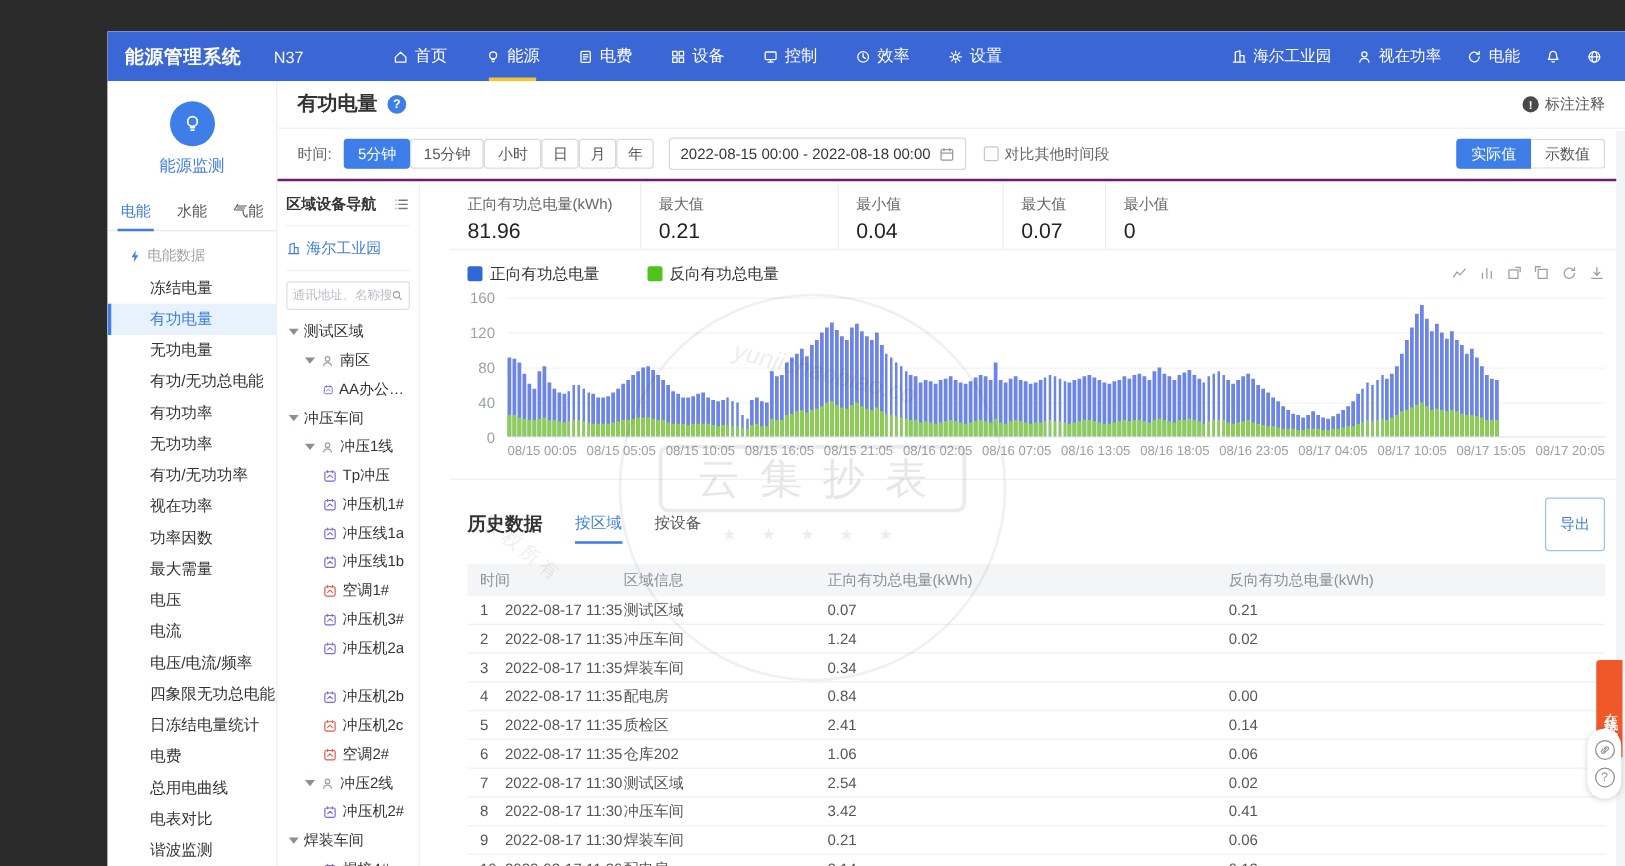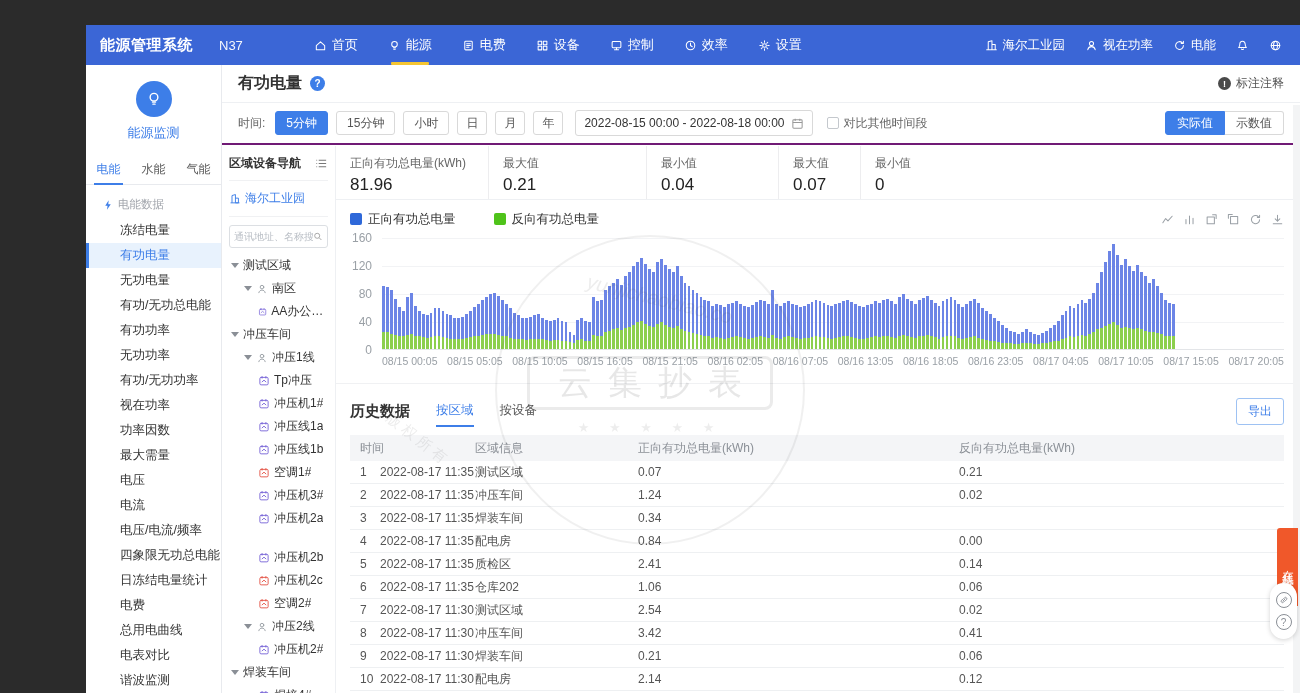--- a/index.html
+++ b/index.html
@@ -47,21 +47,21 @@
   .gbtn.active { background:#3d7ee8; border-color:#3d7ee8; color:#fff; }
   .date-box { display:flex; align-items:center; gap:6px; border:1px solid #d9d9d9; border-radius:3px; height:26px; padding:0 8px; font-size:12px; color:#333; margin-left:4px; cursor:pointer; }
   .cmp { display:flex; align-items:center; gap:5px; font-size:12px; color:#666; margin-left:6px; cursor:pointer; }
   .cmp .cb { width:12px; height:12px; border:1px solid #c4c8cd; border-radius:2px; background:#fff; }
   .mode-group { margin-left:auto; display:flex; }
   .mode-btn { font-size:12px; padding:5px 11px; border:1px solid #d9d9d9; background:#fff; color:#555; cursor:pointer; line-height:1; }
   .mode-btn:first-child { border-radius:3px 0 0 3px; }
   .mode-btn:last-child { border-radius:0 3px 3px 0; border-left:none; }
   .mode-btn.active { background:#3d7ee8; border-color:#3d7ee8; color:#fff; }
 
-  .content-row { position:absolute; top:81px; left:0; right:0; bottom:0; display:flex; }
+  .content-row { position:absolute; top:81px; left:0; right:0; bottom:0; display:flex;gap:24px; }
 
   
   .tree { width:114px; border-right:1px solid #eef0f3; padding:9px 7px; overflow:hidden; flex-shrink:0; }
   .tree-head { display:flex; align-items:center; justify-content:space-between; font-size:12px; font-weight:bold; color:#333; padding-bottom:8px; border-bottom:1px solid #f0f1f3; }
   .tree-root { display:flex; align-items:center; gap:4px; color:#3d7ee8; font-size:12px; padding:9px 0; border-bottom:1px solid #f0f1f3; cursor:pointer; }
   .tree-search { display:flex; align-items:center; border:1px solid #dcdfe3; border-radius:3px; height:23px; margin:8px 0 6px; padding:0 4px; }
   .tree-search input { border:none; outline:none; width:100%; font-size:10px; color:#333; font-family:inherit; }
   .tree-search input::placeholder { color:#b9bec5; }
   .tnode { display:flex; align-items:center; gap:4px; height:23px; font-size:12px; color:#333; cursor:pointer; white-space:nowrap; overflow:hidden; }
   .tnode .lbl { overflow:hidden; text-overflow:ellipsis; }
@@ -90,21 +90,21 @@
   .bar { position:absolute; bottom:0; }
   .xlabels { margin-left:32px; display:flex; justify-content:space-between; font-size:10.5px; color:#9aa0a6; margin-top:5px; }
 
   
   .hist { padding:14px 16px 0 14px; }
   .hist-head { display:flex; align-items:center; }
   .hist-title { font-size:15px; font-weight:bold; color:#333; }
   .hist-tabs { display:flex; gap:26px; margin-left:26px; }
   .htab { font-size:12.5px; color:#555; padding-bottom:6px; cursor:pointer; position:relative; top:3px; }
   .htab.active { color:#3d7ee8; border-bottom:2px solid #3d7ee8; }
-  .export-btn { margin-left:auto; font-size:12px; color:#3d7ee8; border:1px solid #9ec2f3; background:#fff; border-radius:3px; padding:4px 11px; cursor:pointer; }
+  .export-btn { margin-left:auto; font-size:12px; color:#3d7ee8; border:1px solid #9ec2f3; background:#fff; border-radius:3px; padding:12px 11px; cursor:pointer; }
   .table { margin-top:10px; font-size:12px; }
   .trh { display:flex; background:#f4f5f7; color:#8b9097; height:26px; align-items:center; }
   .tr { display:flex; height:23px; align-items:center; color:#555; border-bottom:1px solid #eef0f2; }
   .c-num { width:30px; padding-left:10px; flex-shrink:0; }
   .c-time { width:95px; flex-shrink:0; }
   .c-timehead { width:125px; padding-left:10px; flex-shrink:0; }
   .c-region { width:163px; flex-shrink:0; }
   .c-fwd { width:321px; flex-shrink:0; }
   .c-rev { flex:1; }
 
@@ -299,21 +299,21 @@
         <span class="page-title">有功电量</span>
         <span class="help-dot">?</span>
         <span class="annotate">
           <span class="excl-dot">!</span>
           <span>标注注释</span>
         </span>
       </div>
 
       <div class="filter-row">
         <span class="flabel">时间:</span>
-        <span id="gran-btns" style="display:flex;gap:8px;">
+        <span id="gran-btns" style="display:flex;">
             <button class="gbtn active">5分钟</button>
             <button class="gbtn">15分钟</button>
             <button class="gbtn">小时</button>
             <button class="gbtn small">日</button>
             <button class="gbtn small">月</button>
             <button class="gbtn small">年</button>
           </span>
         <span class="date-box">
           <span>2022-08-15 00:00 - 2022-08-18 00:00</span>
           <svg class="ic" width="13" height="13" viewBox="0 0 14 14">

